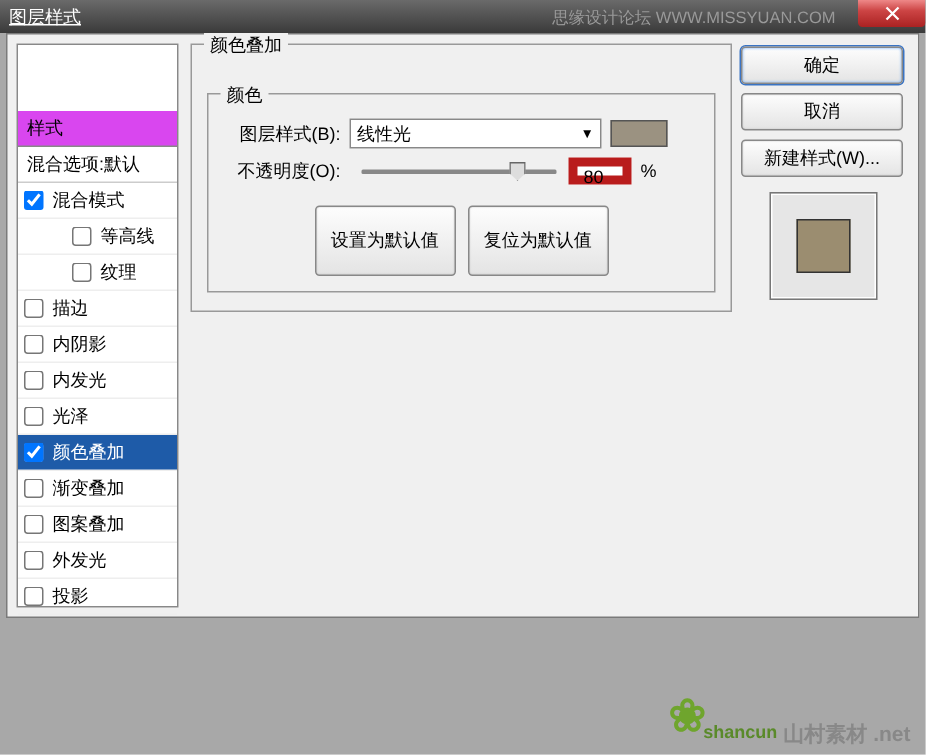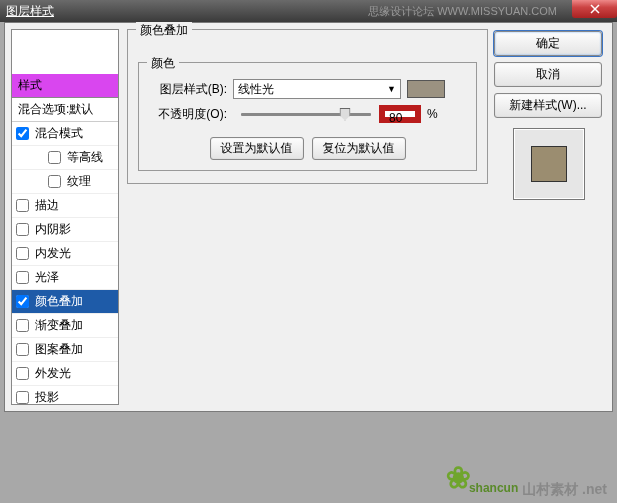--- a/index.html
+++ b/index.html
@@ -25,21 +25,21 @@
 .row { display: flex; align-items: center; margin: 6px 0; }
 .row-label { width: 78px; text-align: right; margin-right: 6px; }
 .dropdown { width: 168px; height: 20px; border: 1px solid #888; background: #fff; display: flex; align-items: center; padding: 0 4px; position: relative; }
 .dropdown .arrow { position: absolute; right: 4px; font-size: 9px; }
 .color-swatch { width: 38px; height: 18px; background: #9b9281; border: 1px solid #555; margin-left: 6px; }
 .slider-track { width: 130px; height: 3px; background: #888; position: relative; margin: 0 8px; border-radius: 1px; }
 .slider-thumb { position: absolute; top: -5px; left: 80%; width: 11px; height: 13px; background: #ddd; border: 1px solid #666; transform: translateX(-50%); clip-path: polygon(0 0,100% 0,100% 60%,50% 100%,0 60%); }
 .num-input { width: 42px; height: 18px; border: 6px solid #b91c1c; background: #fff; padding: 0 4px; text-align: left; }
 .pct { margin-left: 6px; }
 .btn-row { display: flex; gap: 8px; justify-content: center; margin-top: 14px; }
-.btn { border: 1px solid #888; background: linear-gradient(#fdfdfd,#e4e4e4); border-radius: 3px; padding: 2px 10px; min-width: 90px; text-align: center; box-shadow: 0 0 1px #aaa inset; cursor: default; }
+.btn { border: 1px solid #888; background: linear-gradient(#fdfdfd,#e4e4e4); border-radius: 3px; padding: 14px 10px; min-width: 90px; text-align: center; box-shadow: 0 0 1px #aaa inset; cursor: default; }
 .rpanel { width: 120px; padding: 8px 8px 0 2px; display: flex; flex-direction: column; gap: 6px; }
 .rbtn { border: 1px solid #888; background: linear-gradient(#fdfdfd,#e4e4e4); border-radius: 3px; padding: 3px 4px; text-align: center; width: 108px; box-shadow: 0 0 1px #aaa inset; }
 .rbtn.primary { box-shadow: 0 0 0 1px #3a74c4, 0 0 2px #6af inset; }
 .preview-check { display: flex; align-items: center; justify-content: center; gap: 4px; margin-top: 4px; }
 .preview-box { width: 72px; height: 72px; border: 1px solid #777; background: #e6e6e6; margin: 4px auto 0; display: flex; align-items: center; justify-content: center; box-shadow: inset 0 0 0 1px #fff; }
 .preview-inner { width: 36px; height: 36px; background: #9b8d70; border: 1px solid #333; }
 .watermark { position: absolute; right: 10px; bottom: 8px; color: #5a8a2a; font-weight: bold; font-size: 26px; font-family: Arial, sans-serif; display: flex; align-items: flex-end; }
 .watermark .leaf { color: #6fa52d; font-size: 30px; margin-right: -2px; }
 .watermark .small { font-size: 14px; color: #888; margin-left: 4px; line-height: 12px; }
 </style>

